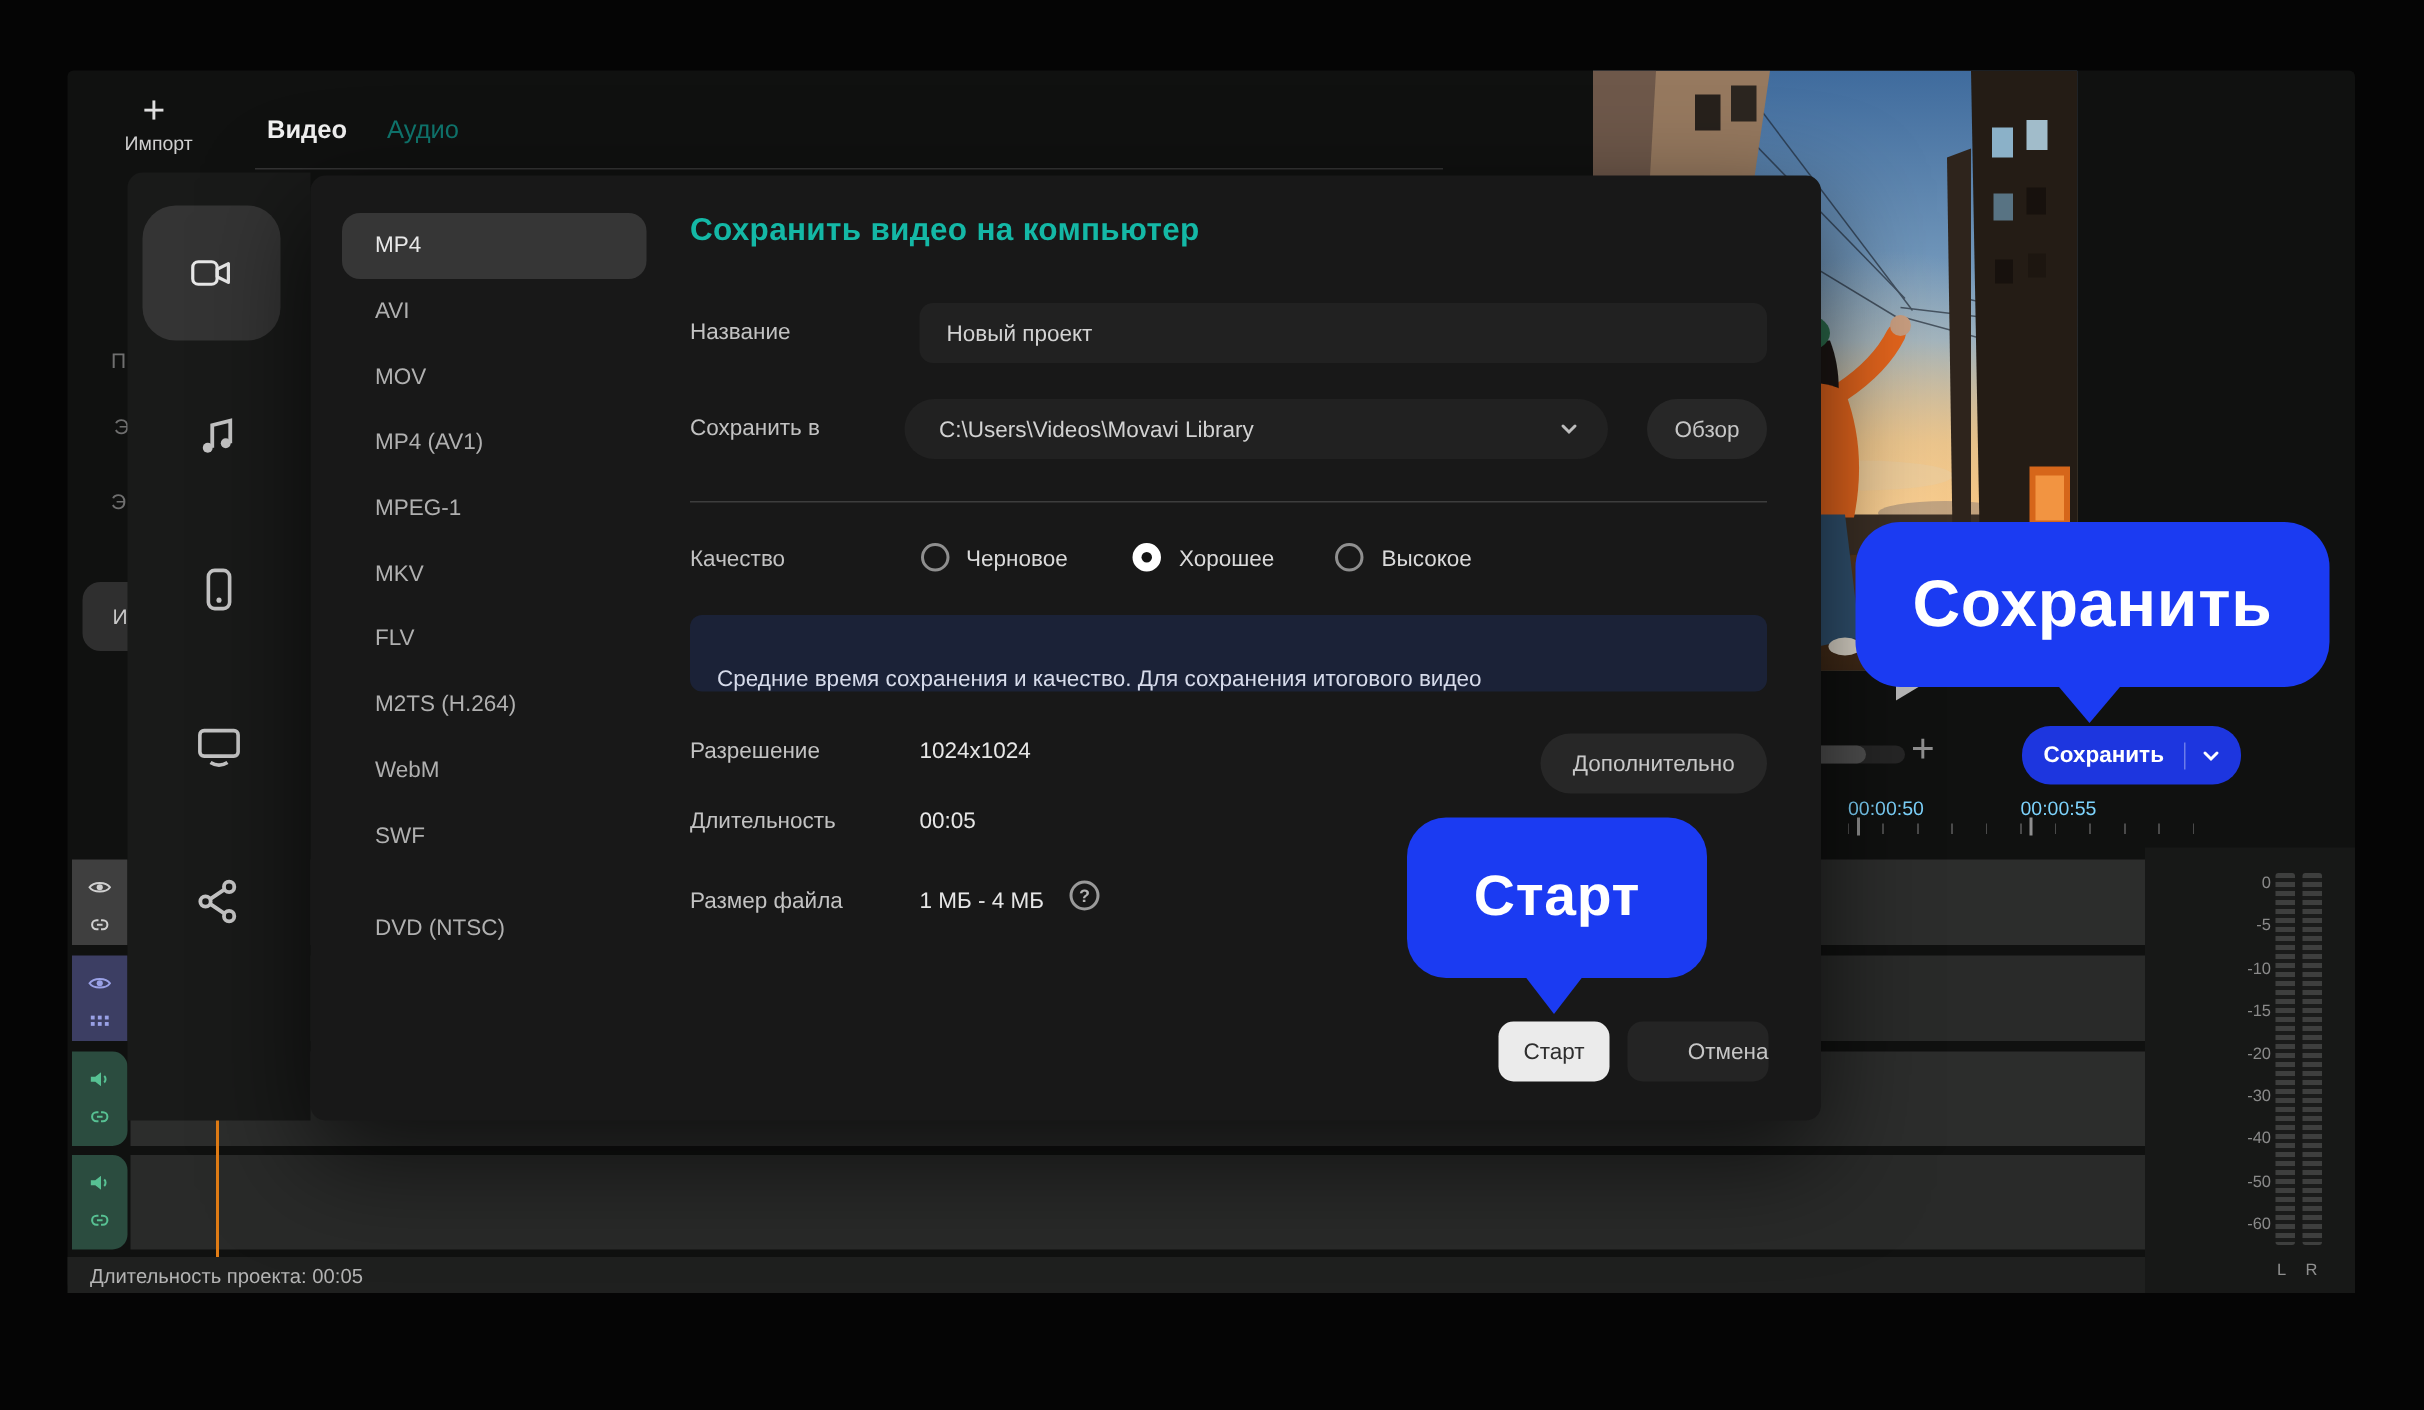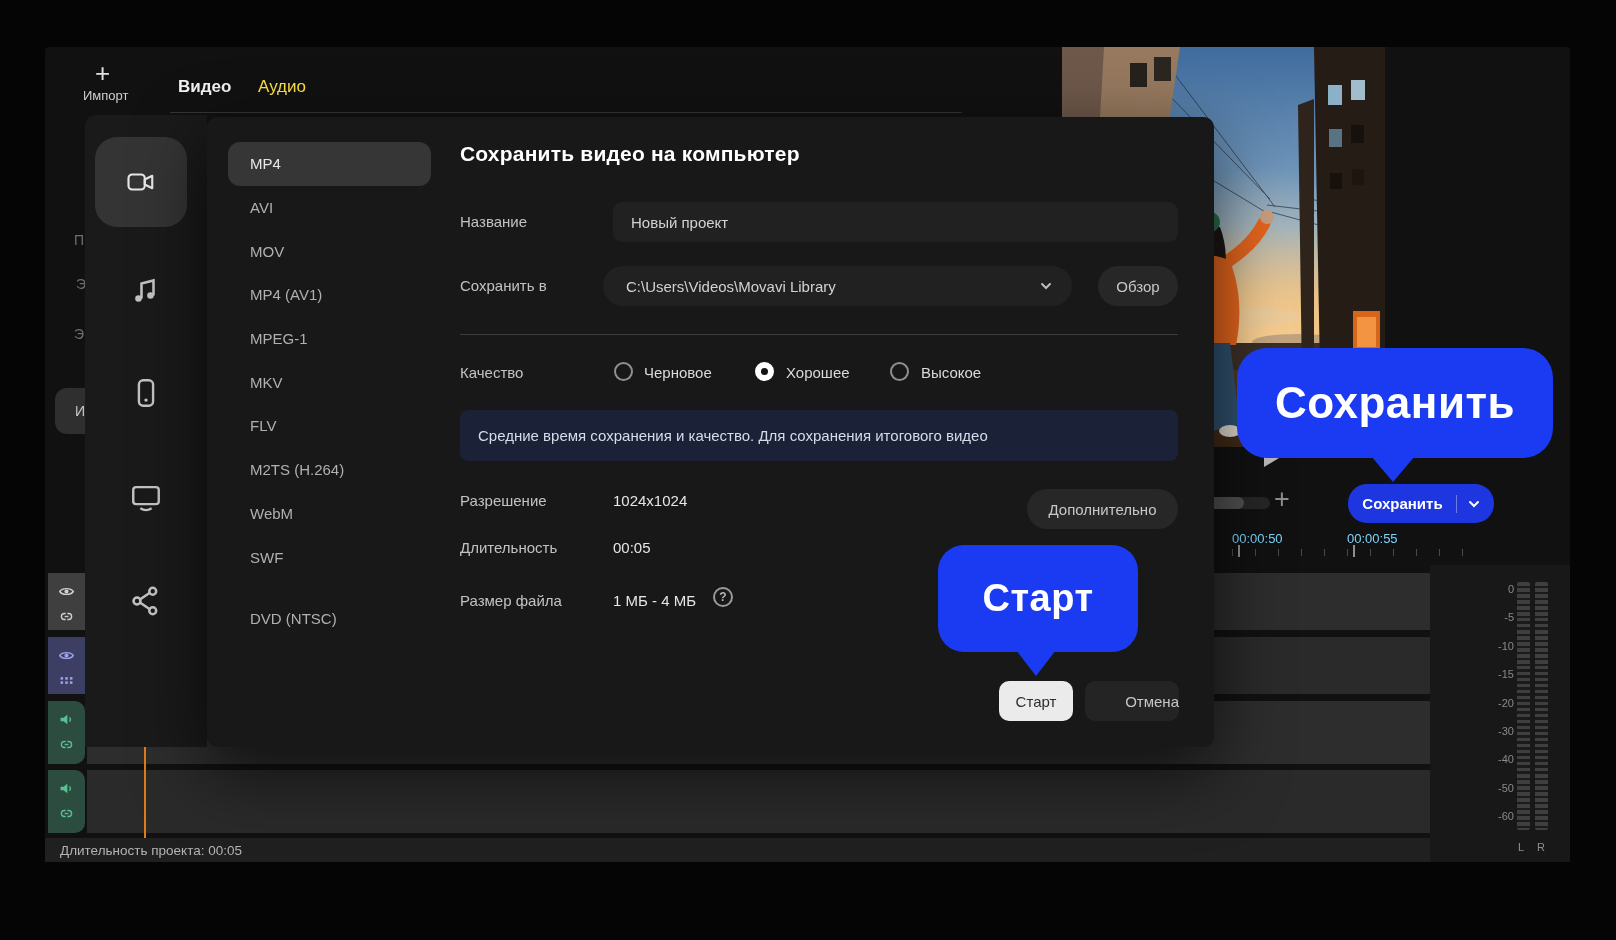--- a/index.html
+++ b/index.html
@@ -4,21 +4,21 @@
 <style>
   html,body{margin:0;padding:0;background:#050505;}
   .stage{position:relative;width:1616px;height:940px;background:#050505;overflow:hidden;
          font-family:"Liberation Sans","DejaVu Sans",sans-serif;color:#ddd;}
   .abs{position:absolute;}
   .app{position:absolute;left:45px;top:47px;width:1525px;height:813px;background:#101110;border-radius:4px;}
 
   
   .import-plus{font-size:26px;font-weight:400;color:#e0e0e0;line-height:22px;}
   .import-label{font-size:13px;color:#cfcfcf;}
-  .tab{font-size:17px;color:#fde047;cursor:pointer;}
+  .tab{font-size:17px;color:#0f766e;cursor:pointer;}
   .tab.active{color:#f2f2f2;font-weight:700;}
   .tab-divider{position:absolute;left:170px;top:112px;width:792px;height:1px;background:#343434;}
 
   
   .lane{position:absolute;left:87px;width:1343px;background:#2c2d2c;z-index:1;}
   .lane.alt{background:#292a29;}
   .thead{position:absolute;left:48px;width:37px;z-index:1;display:flex;flex-direction:column;align-items:center;gap:8px;padding-top:10px;box-sizing:border-box;}
   .thead svg{display:block;}
   .playhead{position:absolute;left:144px;top:565px;width:2px;height:273px;background:#e07c15;z-index:2;}
   .ruler-label{position:absolute;font-size:13px;color:#7dd3fc;z-index:1;}
@@ -63,35 +63,35 @@
 
   
   .dialog{position:absolute;left:207px;top:117px;width:1007px;height:630px;background:#181818;border-radius:10px;
           box-shadow:0 24px 70px rgba(0,0,0,.65);z-index:4;overflow:hidden;}
   .fmt-list{position:absolute;left:0;top:25px;width:253px;}
   .fmt-item{height:43.7px;width:203px;margin-left:21px;display:flex;align-items:center;border-radius:12px;cursor:pointer;}
   .fmt-item span{margin-left:22px;font-size:15px;color:#b0b0b0;}
   .fmt-item.sel{background:#363636;}
   .fmt-item.sel span{color:#e8e8e8;}
   .fmt-item:last-child{margin-top:18px;}
-  .dlg-title{position:absolute;left:253px;top:25px;font-size:21px;font-weight:700;color:#ffffff;letter-spacing:.2px;}
+  .dlg-title{position:absolute;left:253px;top:25px;font-size:21px;font-weight:700;color:#14b8a6;letter-spacing:.2px;}
   .dlg-label{position:absolute;left:253px;font-size:15px;color:#c2c2c2;}
   .dlg-input{position:absolute;background:#212121;display:flex;align-items:center;box-sizing:border-box;}
   .dlg-input .val{font-size:15px;color:#d2d2d2;}
   .pill{border-radius:20px;}
   .rrect{border-radius:9px;}
   .browse-btn{position:absolute;left:891px;top:149px;width:80px;height:40px;background:#272727;border-radius:20px;
               display:flex;align-items:center;justify-content:center;cursor:pointer;}
   .browse-btn span{font-size:15px;color:#c6c6c6;}
   .dlg-divider{position:absolute;left:253px;top:217px;width:718px;height:1px;background:#3d3d3d;}
   .radio{position:absolute;top:245px;width:19px;height:19px;border:2px solid #8f8f8f;border-radius:50%;box-sizing:border-box;cursor:pointer;}
   .radio.sel{background:#fff;border-color:#fff;display:flex;align-items:center;justify-content:center;}
   .radio.sel i{display:block;width:7px;height:7px;border-radius:50%;background:#141414;}
   .radio-label{position:absolute;top:247px;font-size:15px;color:#dadada;}
-  .infobox{position:absolute;left:253px;top:293px;width:718px;height:51px;background:#1b2237;border-radius:8px;display:flex;align-items:center;}
+  .infobox{position:absolute;left:253px;top:293px;width:718px;height:51px;background:#1b2237;border-radius:8px;display:flex;align-items:flex-end;}
   .infobox span{margin-left:18px;font-size:15px;color:#d6dbea;}
   .dlg-value{position:absolute;left:406px;font-size:15px;color:#e6e6e6;}
   .adv-btn{position:absolute;left:820px;top:372px;width:151px;height:40px;background:#272727;border-radius:20px;
            display:flex;align-items:center;justify-content:center;cursor:pointer;}
   .adv-btn span{font-size:15px;color:#c8c8c8;}
   .help-circle{position:absolute;left:506px;top:470px;width:20px;height:20px;border:2px solid #9a9a9a;border-radius:50%;
                display:flex;align-items:center;justify-content:center;box-sizing:border-box;}
   .help-circle span{font-size:12px;font-weight:700;color:#b5b5b5;}
   .start-btn{position:absolute;left:792px;top:564px;width:74px;height:40px;background:#ebebeb;border-radius:10px;
              display:flex;align-items:center;justify-content:center;cursor:pointer;}

